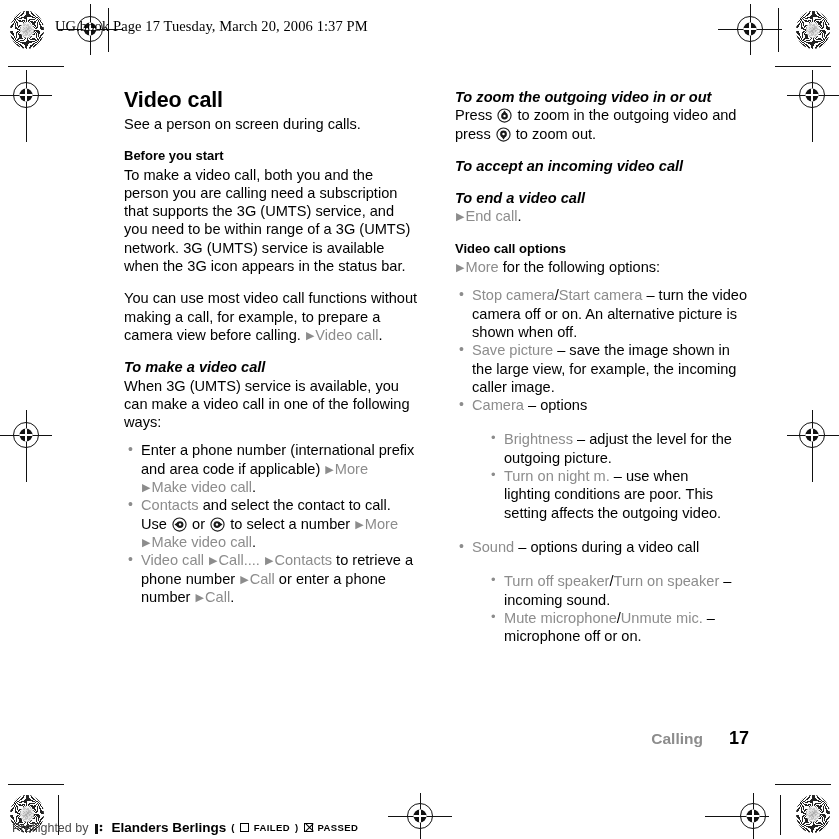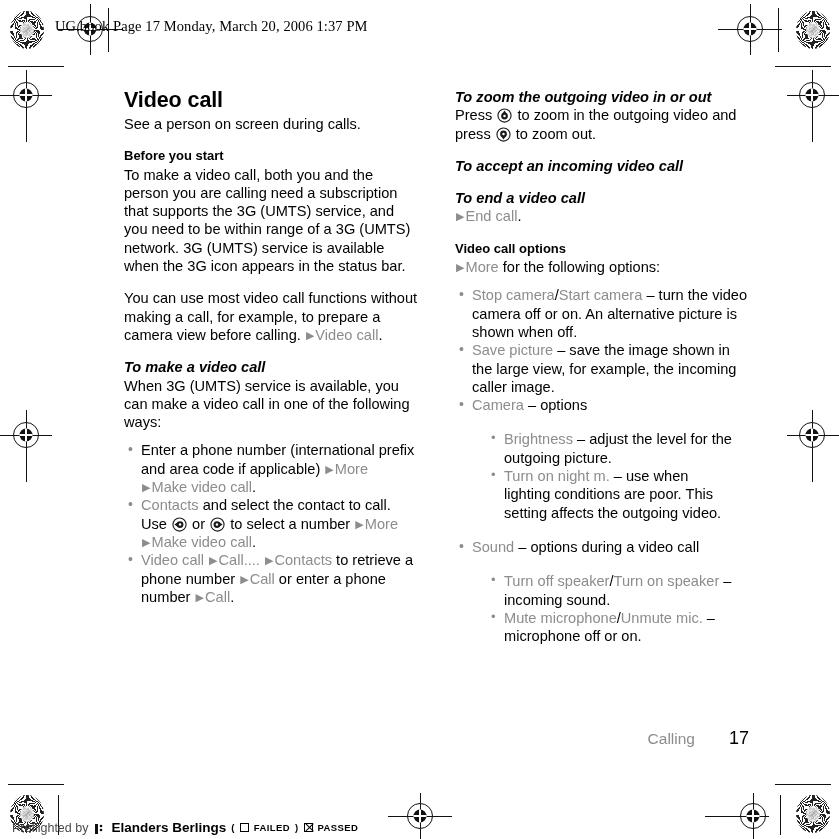--- a/index.html
+++ b/index.html
@@ -196,26 +196,26 @@
     left: 455px;
     width: 294px;
     display: flex;
     justify-content: flex-end;
     align-items: baseline;
     gap: 26px;
   }
   .footer .chapter {
     color: #8c8c8c;
     font-size: 15.5px;
+    font-weight: bold;
   }
   .footer .pageno {
     font-size: 18px;
-    font-weight: normal;
+    font-weight: bold;
     color: #000;
-    margin-left: 8px;
   }
 
   
   .preflight {
     position: absolute;
     left: 12px;
     top: 820px;
     display: flex;
     align-items: center;
     gap: 5px;
@@ -305,21 +305,21 @@
   <div class="reg-v" style="left:420px; top:793px; height:46px;"></div>
   <div class="reg" style="left:407px; top:803px;"></div>
 
   <div class="reg-h" style="left:705px; top:816px; width:64px;"></div>
   <div class="reg-v" style="left:753px; top:793px; height:46px;"></div>
   <div class="reg" style="left:740px; top:803px;"></div>
   <div class="tick" style="left:780px; top:795px; height:40px;"></div>
 
   <div class="tick" style="left:58px; top:795px; height:40px;"></div>
 
-  <div class="header-text">UG.book  Page 17  Monday, March 20, 2006  1:37 PM</div>
+  <div class="header-text">UG.book  Page 17  Tuesday, March 20, 2006  1:37 PM</div>
 
   <div class="col col-left">
 
     <h1 class="title">Video call</h1>
     <p class="para">See a person on screen during calls.</p>
 
     <div class="gap"></div>
 
     <h2 class="sub">Before you start</h2>
     <p class="para">To make a video call, both you and the person you are calling need a subscription that supports the 3G (UMTS) service, and you need to be within range of a 3G (UMTS) network. 3G (UMTS) service is available when the 3G icon appears in the status bar.</p>

